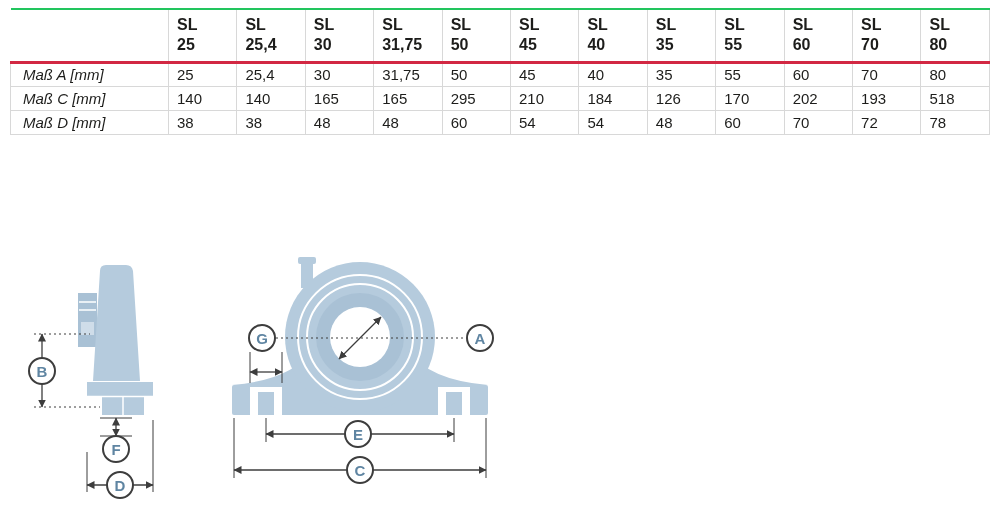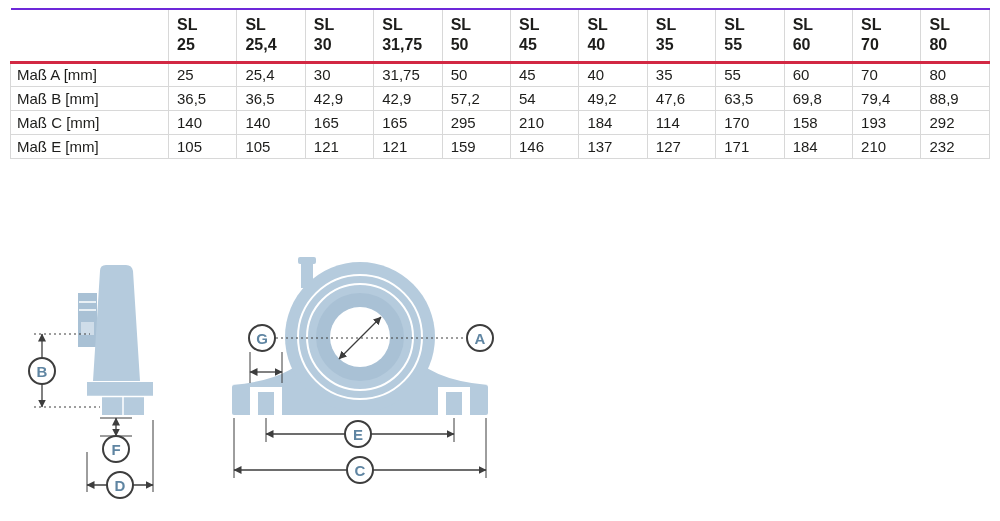--- a/index.html
+++ b/index.html
@@ -19,29 +19,30 @@
     position:absolute;left:10px;top:8px;width:980px;
     border-collapse:collapse;table-layout:fixed;
   }
   .spec-table th,.spec-table td{
     font-size:15px;color:#1d1d1b;text-align:left;
     padding:2px 4px 2px 8px;vertical-align:middle;
   }
   .spec-table thead th{
     font-size:16px;font-weight:bold;vertical-align:top;
     height:53px;padding-top:5px;
-    border-top:2px solid #6d28d9;
+    border-top:2px solid #22c55e;
     border-bottom:3px solid var(--accent-red);
     border-left:1px solid var(--grid-gray);
   }
   .spec-table thead th.corner{border-left:none;width:158px;}
   .spec-table thead th .h1,.spec-table thead th .h2{display:block;line-height:20px;}
   .spec-table tbody th{
     font-weight:normal;border-left:1px solid var(--grid-gray);
-    padding-left:6px;
+    padding-left:12px;
+    font-style:italic;
   }
   .spec-table tbody td{border-left:1px solid var(--grid-gray);}
   .spec-table tbody th,.spec-table tbody td{
     height:24px;border-bottom:1px solid var(--grid-gray);
   }
   .spec-table tbody td:last-child,.spec-table thead th:last-child{border-right:1px solid var(--grid-gray);}
 
   
   .diagram{position:absolute;left:20px;top:252px;width:520px;height:265px;}
   .blue{fill:var(--drawing-blue);}
@@ -130,63 +131,48 @@
           <td>50</td>
           <td>45</td>
           <td>40</td>
           <td>35</td>
           <td>55</td>
           <td>60</td>
           <td>70</td>
           <td>80</td>
         </tr>
         <tr>
-          <th>Maß B [mm]</th>
-          <td>36,5</td>
-          <td>36,5</td>
-          <td>42,9</td>
-          <td>42,9</td>
-          <td>57,2</td>
-          <td>54</td>
-          <td>49,2</td>
-          <td>47,6</td>
-          <td>63,5</td>
-          <td>69,8</td>
-          <td>79,4</td>
-          <td>88,9</td>
-        </tr>
-        <tr>
           <th>Maß C [mm]</th>
           <td>140</td>
           <td>140</td>
           <td>165</td>
           <td>165</td>
           <td>295</td>
           <td>210</td>
           <td>184</td>
-          <td>114</td>
+          <td>126</td>
           <td>170</td>
-          <td>158</td>
+          <td>202</td>
           <td>193</td>
-          <td>292</td>
+          <td>518</td>
         </tr>
         <tr>
-          <th>Maß E [mm]</th>
-          <td>105</td>
-          <td>105</td>
-          <td>121</td>
-          <td>121</td>
-          <td>159</td>
-          <td>146</td>
-          <td>137</td>
-          <td>127</td>
-          <td>171</td>
-          <td>184</td>
-          <td>210</td>
-          <td>232</td>
+          <th>Maß D [mm]</th>
+          <td>38</td>
+          <td>38</td>
+          <td>48</td>
+          <td>48</td>
+          <td>60</td>
+          <td>54</td>
+          <td>54</td>
+          <td>48</td>
+          <td>60</td>
+          <td>70</td>
+          <td>72</td>
+          <td>78</td>
         </tr>
       </tbody>
   </table>
 
   <div class="diagram">
     <svg width="520" height="265" viewBox="0 0 520 265">
       <defs>
         <marker id="arr" markerWidth="9" markerHeight="9" refX="7.5" refY="4" orient="auto-start-reverse" markerUnits="userSpaceOnUse">
           <path d="M0,0 L8,4 L0,8 Z" class="arrfill"></path>
         </marker>

